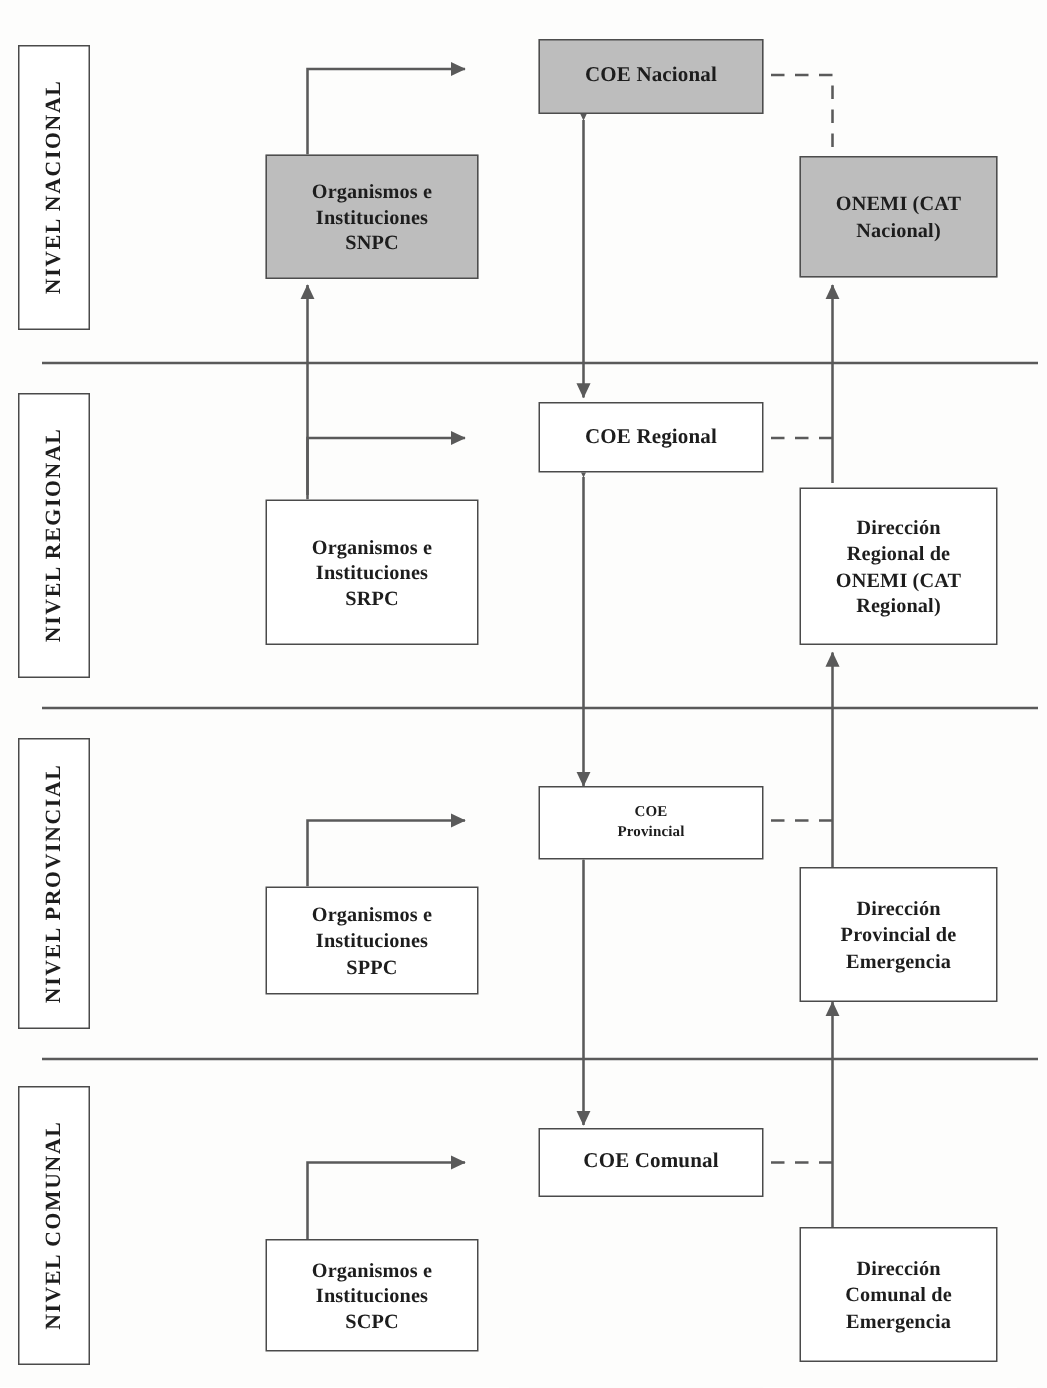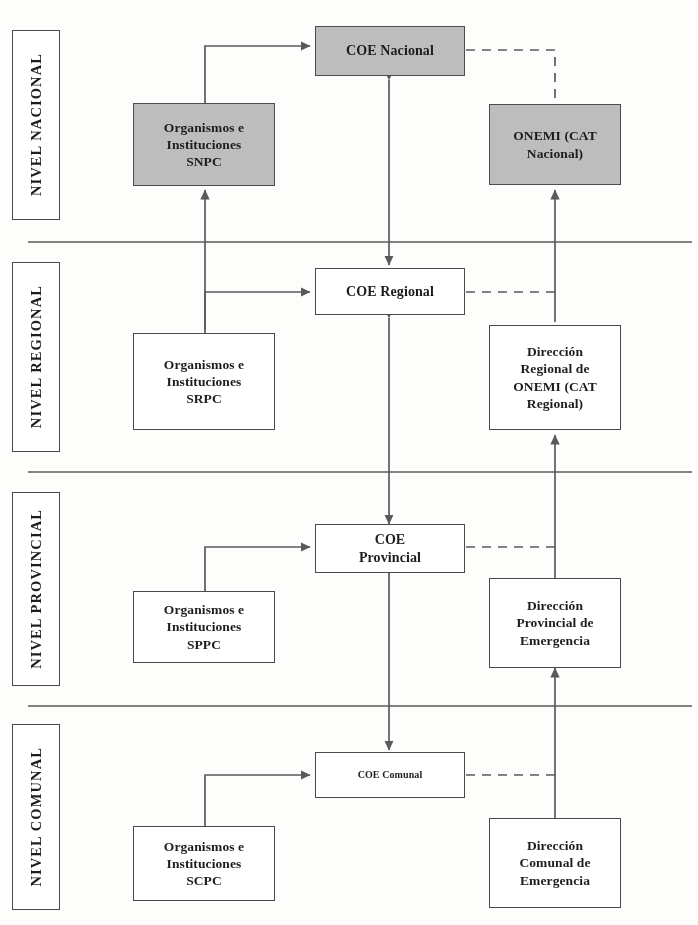--- a/index.html
+++ b/index.html
@@ -32,20 +32,21 @@
     display: flex;
     align-items: center;
     justify-content: center;
     text-align: center;
     font-family: "Liberation Serif", "DejaVu Serif", serif;
     font-weight: bold;
     color: #1d1d1d;
     line-height: 1.28;
     letter-spacing: 0.1px;
     padding: 2px 4px;
+    margin-left: 44px;
   }
   .node-box.shaded {
     background: #bdbdbd;
     border-color: #4d4d4d;
   }
   .node-box.plain {
     background: #ffffff;
     align-items: center;
   }
   .node-label {
@@ -155,38 +156,38 @@
 SRPC</span>
   </div>
 
   <div class="node-box plain" style="left:489px; top:325px; width:132px; height:105px; font-size:13.5px;">
     <span class="node-label">Dirección
 Regional de
 ONEMI (CAT
 Regional)</span>
   </div>
 
-  <div class="node-box plain" style="left:315px; top:524px; width:150px; height:49px; font-size:14px;">
+  <div class="node-box plain" style="left:315px; top:524px; width:150px; height:49px; font-size:10px;">
     <span class="node-label">COE
 Provincial</span>
   </div>
 
   <div class="node-box plain" style="left:133px; top:591px; width:142px; height:72px; font-size:13.5px;">
     <span class="node-label">Organismos e
 Instituciones
 SPPC</span>
   </div>
 
   <div class="node-box plain" style="left:489px; top:578px; width:132px; height:90px; font-size:13.5px;">
     <span class="node-label">Dirección
 Provincial de
 Emergencia</span>
   </div>
 
-  <div class="node-box plain" style="left:315px; top:752px; width:150px; height:46px; font-size:10px;">
+  <div class="node-box plain" style="left:315px; top:752px; width:150px; height:46px; font-size:14px;">
     <span class="node-label">COE Comunal</span>
   </div>
 
   <div class="node-box plain" style="left:133px; top:826px; width:142px; height:75px; font-size:13.5px;">
     <span class="node-label">Organismos e
 Instituciones
 SCPC</span>
   </div>
 
   <div class="node-box plain" style="left:489px; top:818px; width:132px; height:90px; font-size:13.5px;">

